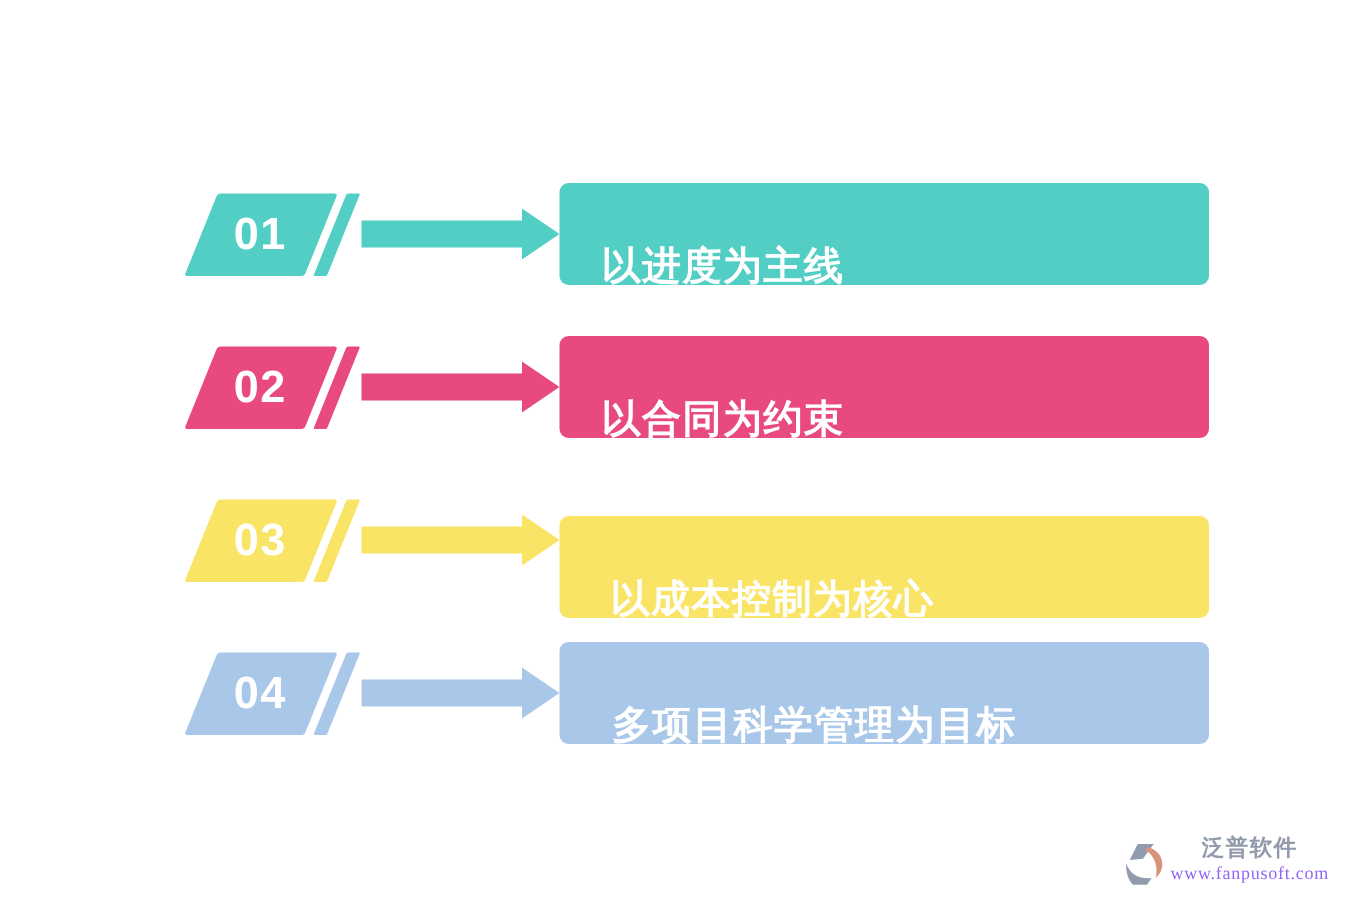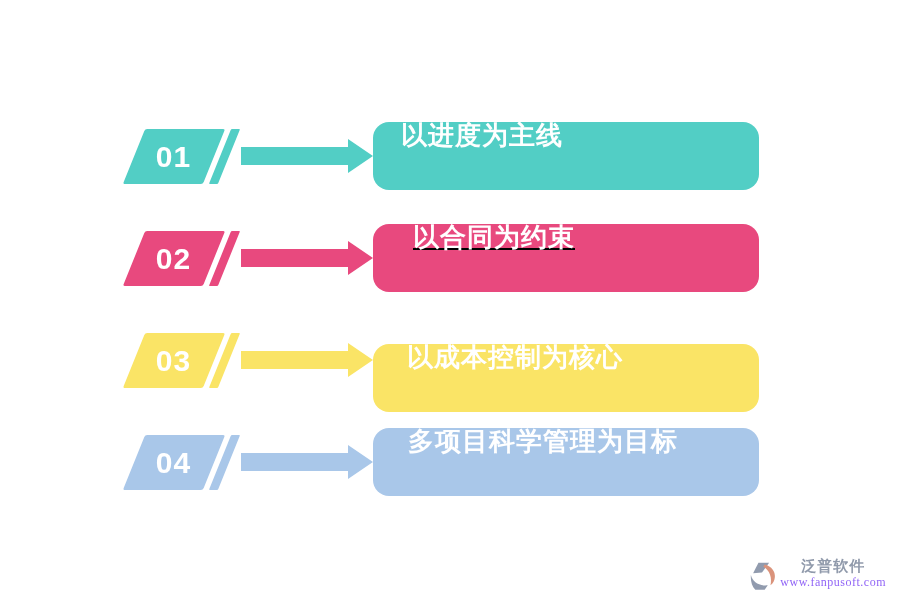--- a/index.html
+++ b/index.html
@@ -66,38 +66,38 @@
   .shaft { width: 107px; height: 18px; }
   .head {
     width: 0;
     height: 0;
     border-top: 17px solid transparent;
     border-bottom: 17px solid transparent;
     border-left-width: 25px;
     border-left-style: solid;
   }
   .pill {
-    width: 386px;
+    width: 433px;
     height: 68px;
-    border-radius: 16px;
-    display: flex;
-    align-items: flex-start;
+    border-radius: 6px;
+    display: flex;
+    align-items: flex-end;
     box-sizing: border-box;
     flex: none;
   }
   .pill span {
     color: #ffffff;
     font-size: 26px;
     font-weight: bold;
     letter-spacing: 1px;
     line-height: 1;
     white-space: nowrap;
   }
   .row:nth-child(1) .pill { padding-left: 28px; }
-  .row:nth-child(2) .pill { padding-left: 40px; text-decoration: underline; }
+  .row:nth-child(2) .pill { padding-left: 28px; }
   .row:nth-child(3) .pill { padding-left: 34px; margin-top: 36px; }
   .row:nth-child(4) .pill { padding-left: 18px; }
 
   .watermark {
     position: absolute;
     right: 14px;
     bottom: 8px;
     display: flex;
     align-items: flex-start;
     opacity: 0.95;

